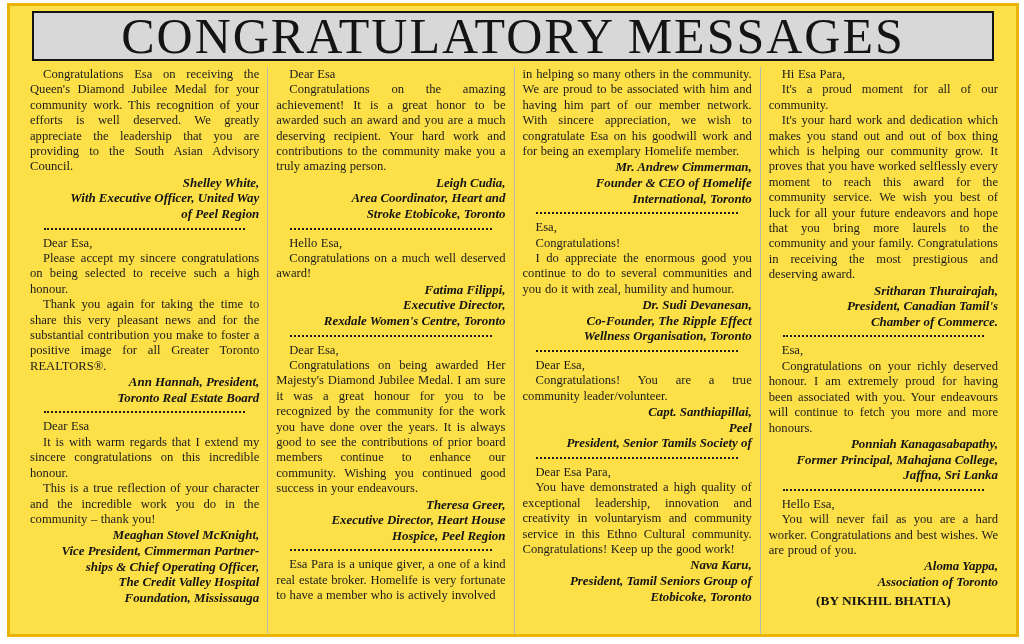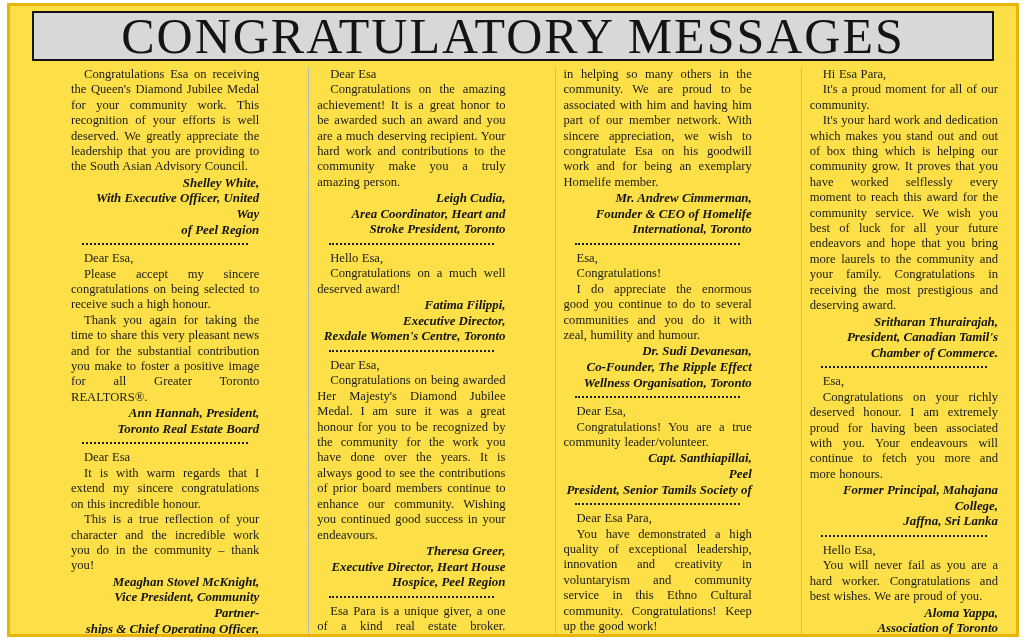--- a/index.html
+++ b/index.html
@@ -34,21 +34,20 @@
   }
   .content {
     display:flex;
     padding:3px 10px 0 12px;
     height:570px;
   }
   .column {
     width:25%;
     padding:0 8px;
     overflow:hidden;
-    margin-left:41px;
   }
   .column + .column { border-left:1px solid #b9b9b6; }
   p.para {
     margin:0;
     text-align:justify;
     font-size:12.6px;
     line-height:15.4px;
     text-indent:13px;
     color:#1b1b1b;
     word-spacing:0.4px;
@@ -104,35 +103,35 @@
             <div class="sig-line">Toronto Real Estate Board</div>
           </div>
         </div>
         <div class="separator"></div>
         <div class="message">
           <p class="para">Dear Esa</p>
           <p class="para">It is with warm regards that I extend my sincere congratulations on this incredible honour.</p>
           <p class="para">This is a true reflection of your character and the incredible work you do in the community – thank you!</p>
           <div class="signature">
             <div class="sig-line">Meaghan Stovel McKnight,</div>
-            <div class="sig-line">Vice President, Community Partner-</div>
+            <div class="sig-line">Vice President, Cimmerman Partner-</div>
             <div class="sig-line">ships &amp; Chief Operating Officer,</div>
             <div class="sig-line">The Credit Valley Hospital</div>
             <div class="sig-line">Foundation, Mississauga</div>
           </div>
         </div>
       </div>
       <div class="column">
         <div class="message">
           <p class="para">Dear Esa</p>
           <p class="para">Congratulations on the amazing achievement!  It is a great honor to be awarded such an award and you are a much deserving recipient.  Your hard work and contributions to the community make you a truly amazing person.</p>
           <div class="signature">
             <div class="sig-line">Leigh Cudia,</div>
             <div class="sig-line">Area Coordinator, Heart and</div>
-            <div class="sig-line">Stroke President, Toronto</div>
+            <div class="sig-line">Stroke Etobicoke, Toronto</div>
           </div>
         </div>
         <div class="separator"></div>
         <div class="message">
           <p class="para">Hello Esa,</p>
           <p class="para">Congratulations on a much well deserved award!</p>
           <div class="signature">
             <div class="sig-line">Fatima Filippi,</div>
             <div class="sig-line">Executive Director,</div>
             <div class="sig-line">Rexdale Women's Centre, Toronto</div>
@@ -203,20 +202,21 @@
             <div class="sig-line">Sritharan Thurairajah,</div>
             <div class="sig-line">President, Canadian Tamil's</div>
             <div class="sig-line">Chamber of Commerce.</div>
           </div>
         </div>
         <div class="separator"></div>
         <div class="message">
           <p class="para">Esa,</p>
           <p class="para">Congratulations on your richly deserved honour. I am extremely proud for having been associated with you. Your endeavours will continue to fetch you more and more honours.</p>
           <div class="signature">
+            <div class="sig-line">Ponniah Kanagasabapathy,</div>
             <div class="sig-line">Former Principal, Mahajana College,</div>
             <div class="sig-line">Jaffna, Sri Lanka</div>
           </div>
         </div>
         <div class="separator"></div>
         <div class="message">
           <p class="para">Hello Esa,</p>
           <p class="para">You will never fail as you are a hard worker.  Congratulations and best wishes. We are proud of you.</p>
           <div class="signature">
             <div class="sig-line">Aloma Yappa,</div>

